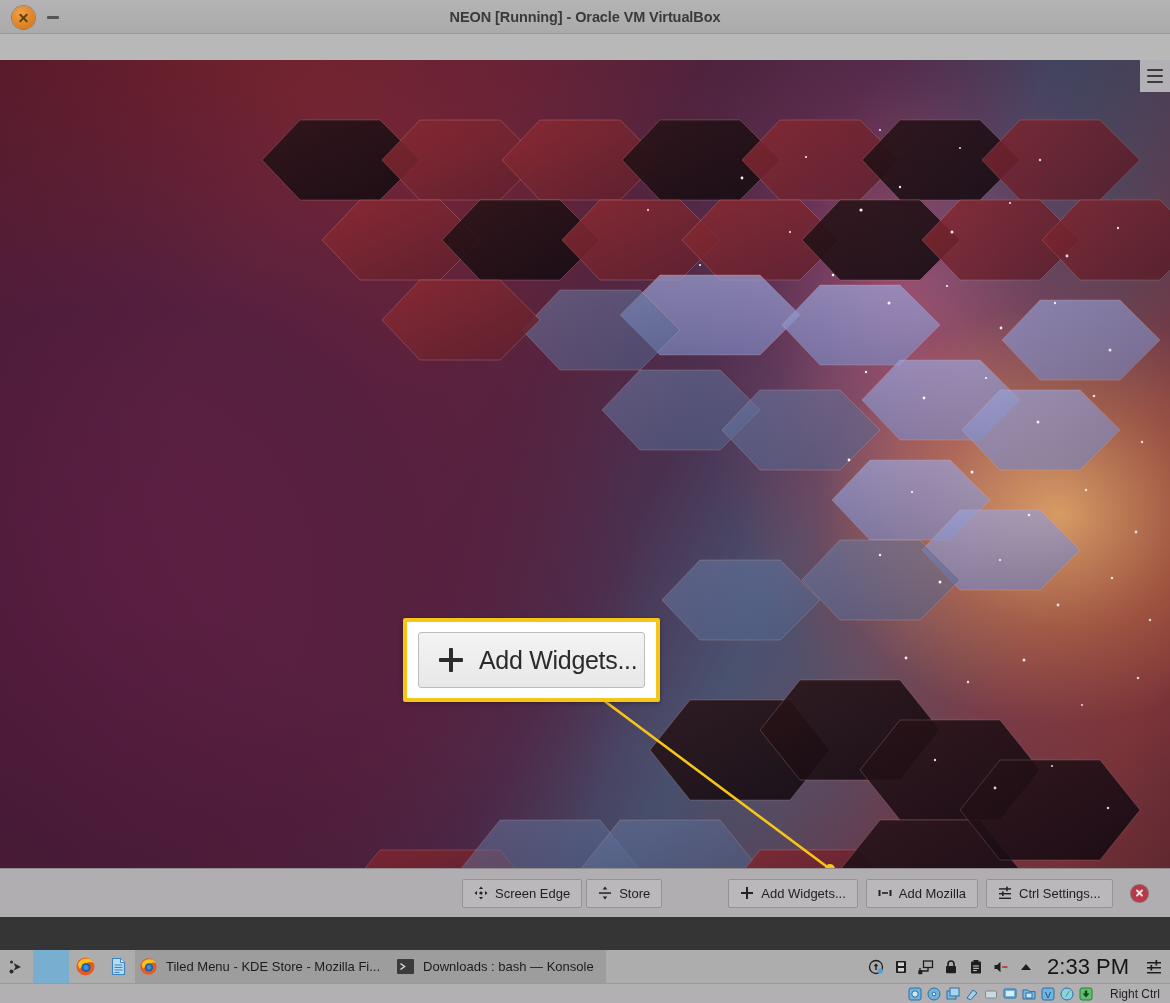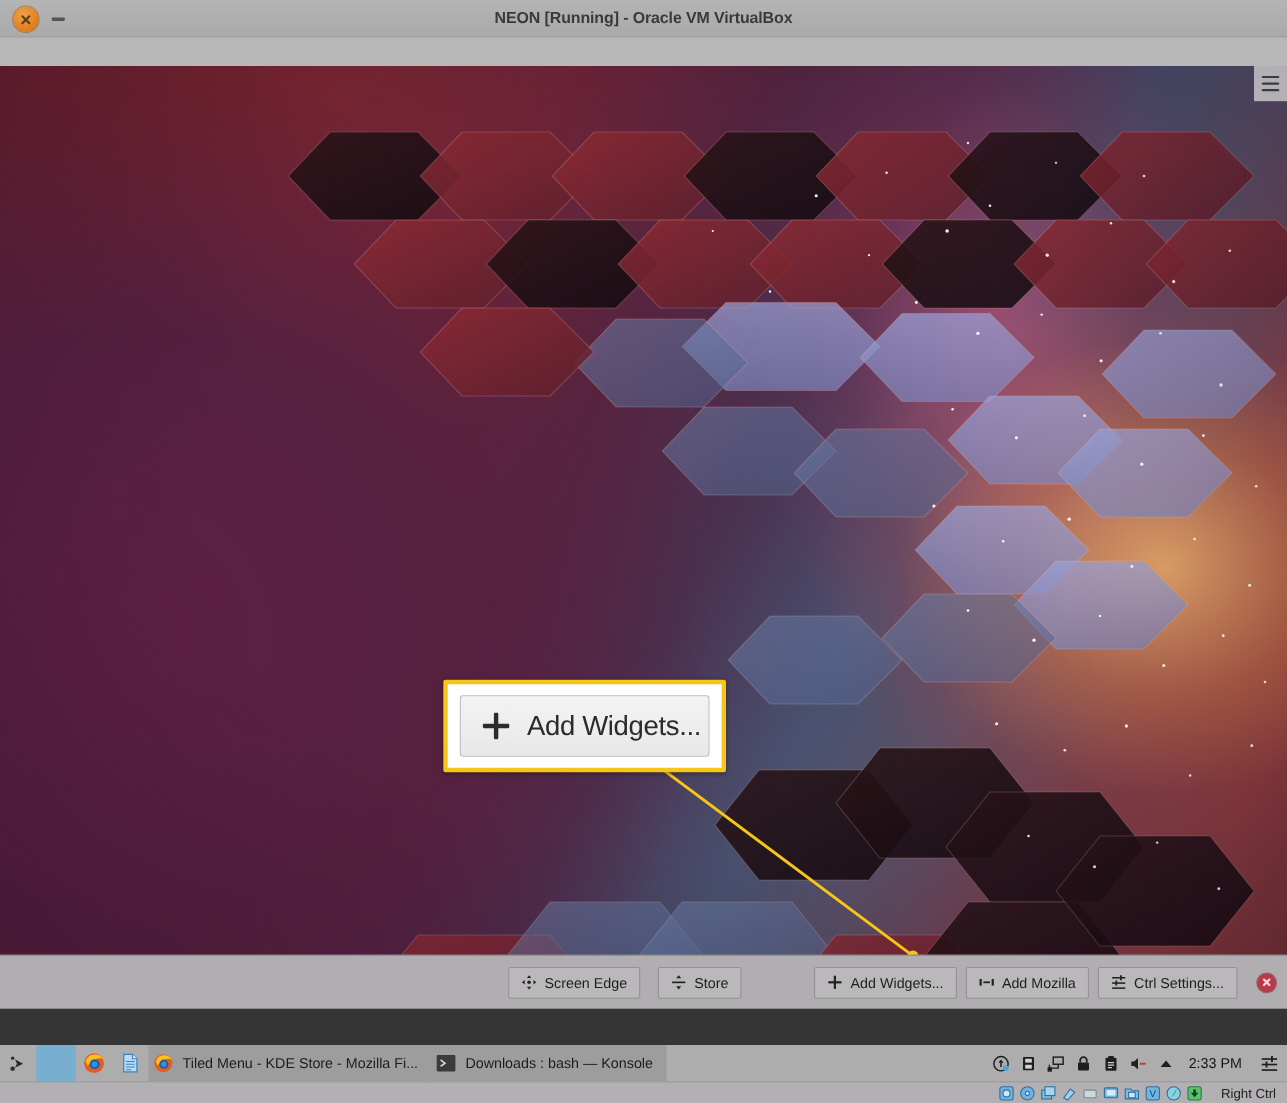--- a/index.html
+++ b/index.html
@@ -114,21 +114,21 @@
   .callout-plus::after  { left: 10px; top: 0; width: 4px; height: 24px; }
   .callout-label { font-size: 25px; color: #2b2b2b; letter-spacing: -0.3px; }
 
   
   .panel-config {
     position: absolute; left: 0; top: 868px; width: 1170px; height: 49px;
     background: #b0aeb0;
     border-top: 1px solid #8f8d8f;
     display: flex; align-items: center;
   }
-  .pc-left  { display: flex; gap: 16px; margin-left: 462px; }
+  .pc-left  { display: flex; gap: 4px; margin-left: 462px; }
   .pc-right { display: flex; gap: 8px; margin-left: 66px; align-items: center; }
   .pc-btn {
     height: 29px; background: #bab8ba;
     border: 1px solid #949294; border-radius: 2px;
     display: flex; align-items: center; gap: 7px;
     padding: 0 11px; font-size: 13px; color: #1f1f1f; white-space: nowrap;
   }
   .pc-ico { width: 14px; height: 14px; flex: none; position: relative; color: #222; }
   .pc-close {
     width: 17px; height: 17px; border-radius: 50%;
@@ -164,21 +164,21 @@
     height: 33px; background: #9d9d9d;
     display: flex; align-items: center; gap: 8px; padding: 0 12px 0 4px;
     font-size: 13px; color: #1c1c1c; white-space: nowrap;
   }
   .tb-spacer { flex: 1; }
   .tb-tray {
     display: flex; align-items: center; gap: 9px; padding-right: 8px; height: 33px;
   }
   .tray-ico { width: 16px; height: 16px; position: relative; color: #1e1e1e; }
   .tb-clock {
-    font-size: 13px; color: #151515; padding: 0 8px 0 4px; white-space: nowrap;
+    font-size: 22px; color: #151515; padding: 0 8px 0 4px; white-space: nowrap;
   }
 
   
   .vbox-status {
     position: absolute; left: 0; top: 983px; width: 1170px; height: 20px;
     background: #b2b0b2;
     border-top: 1px solid #9b999b;
     display: flex; align-items: center; justify-content: flex-end;
     padding-right: 10px; gap: 5px;
   }

